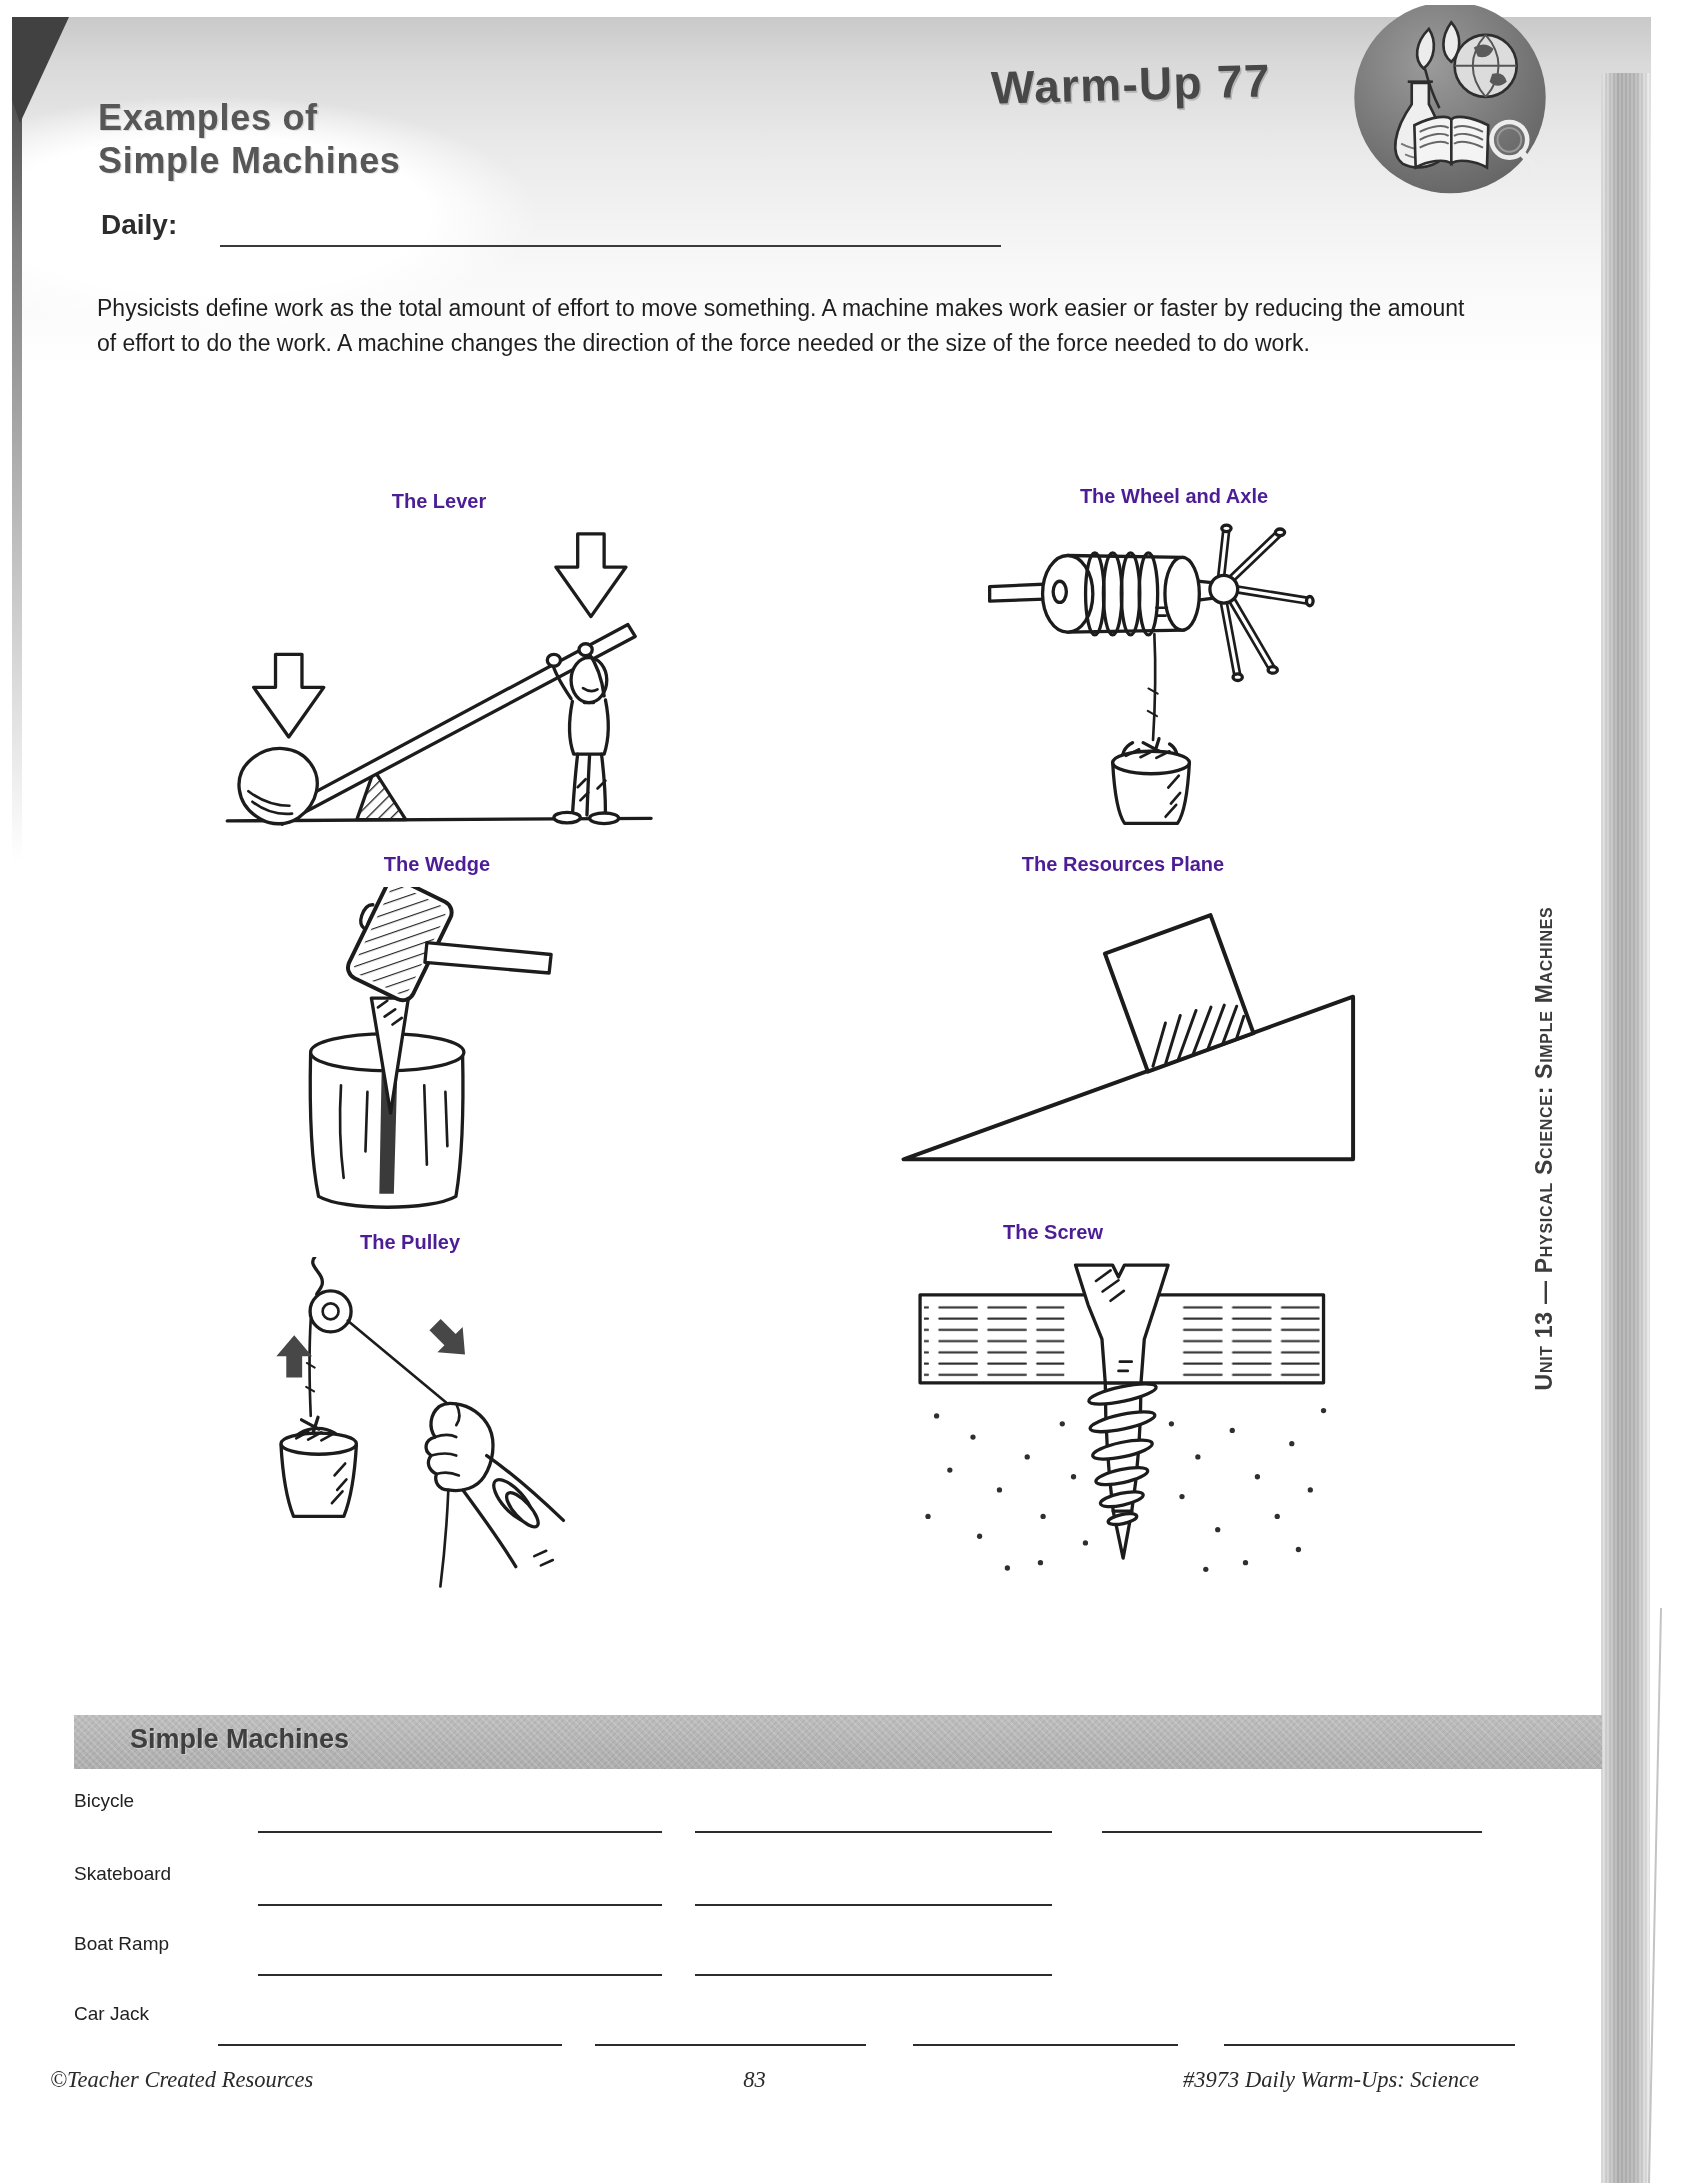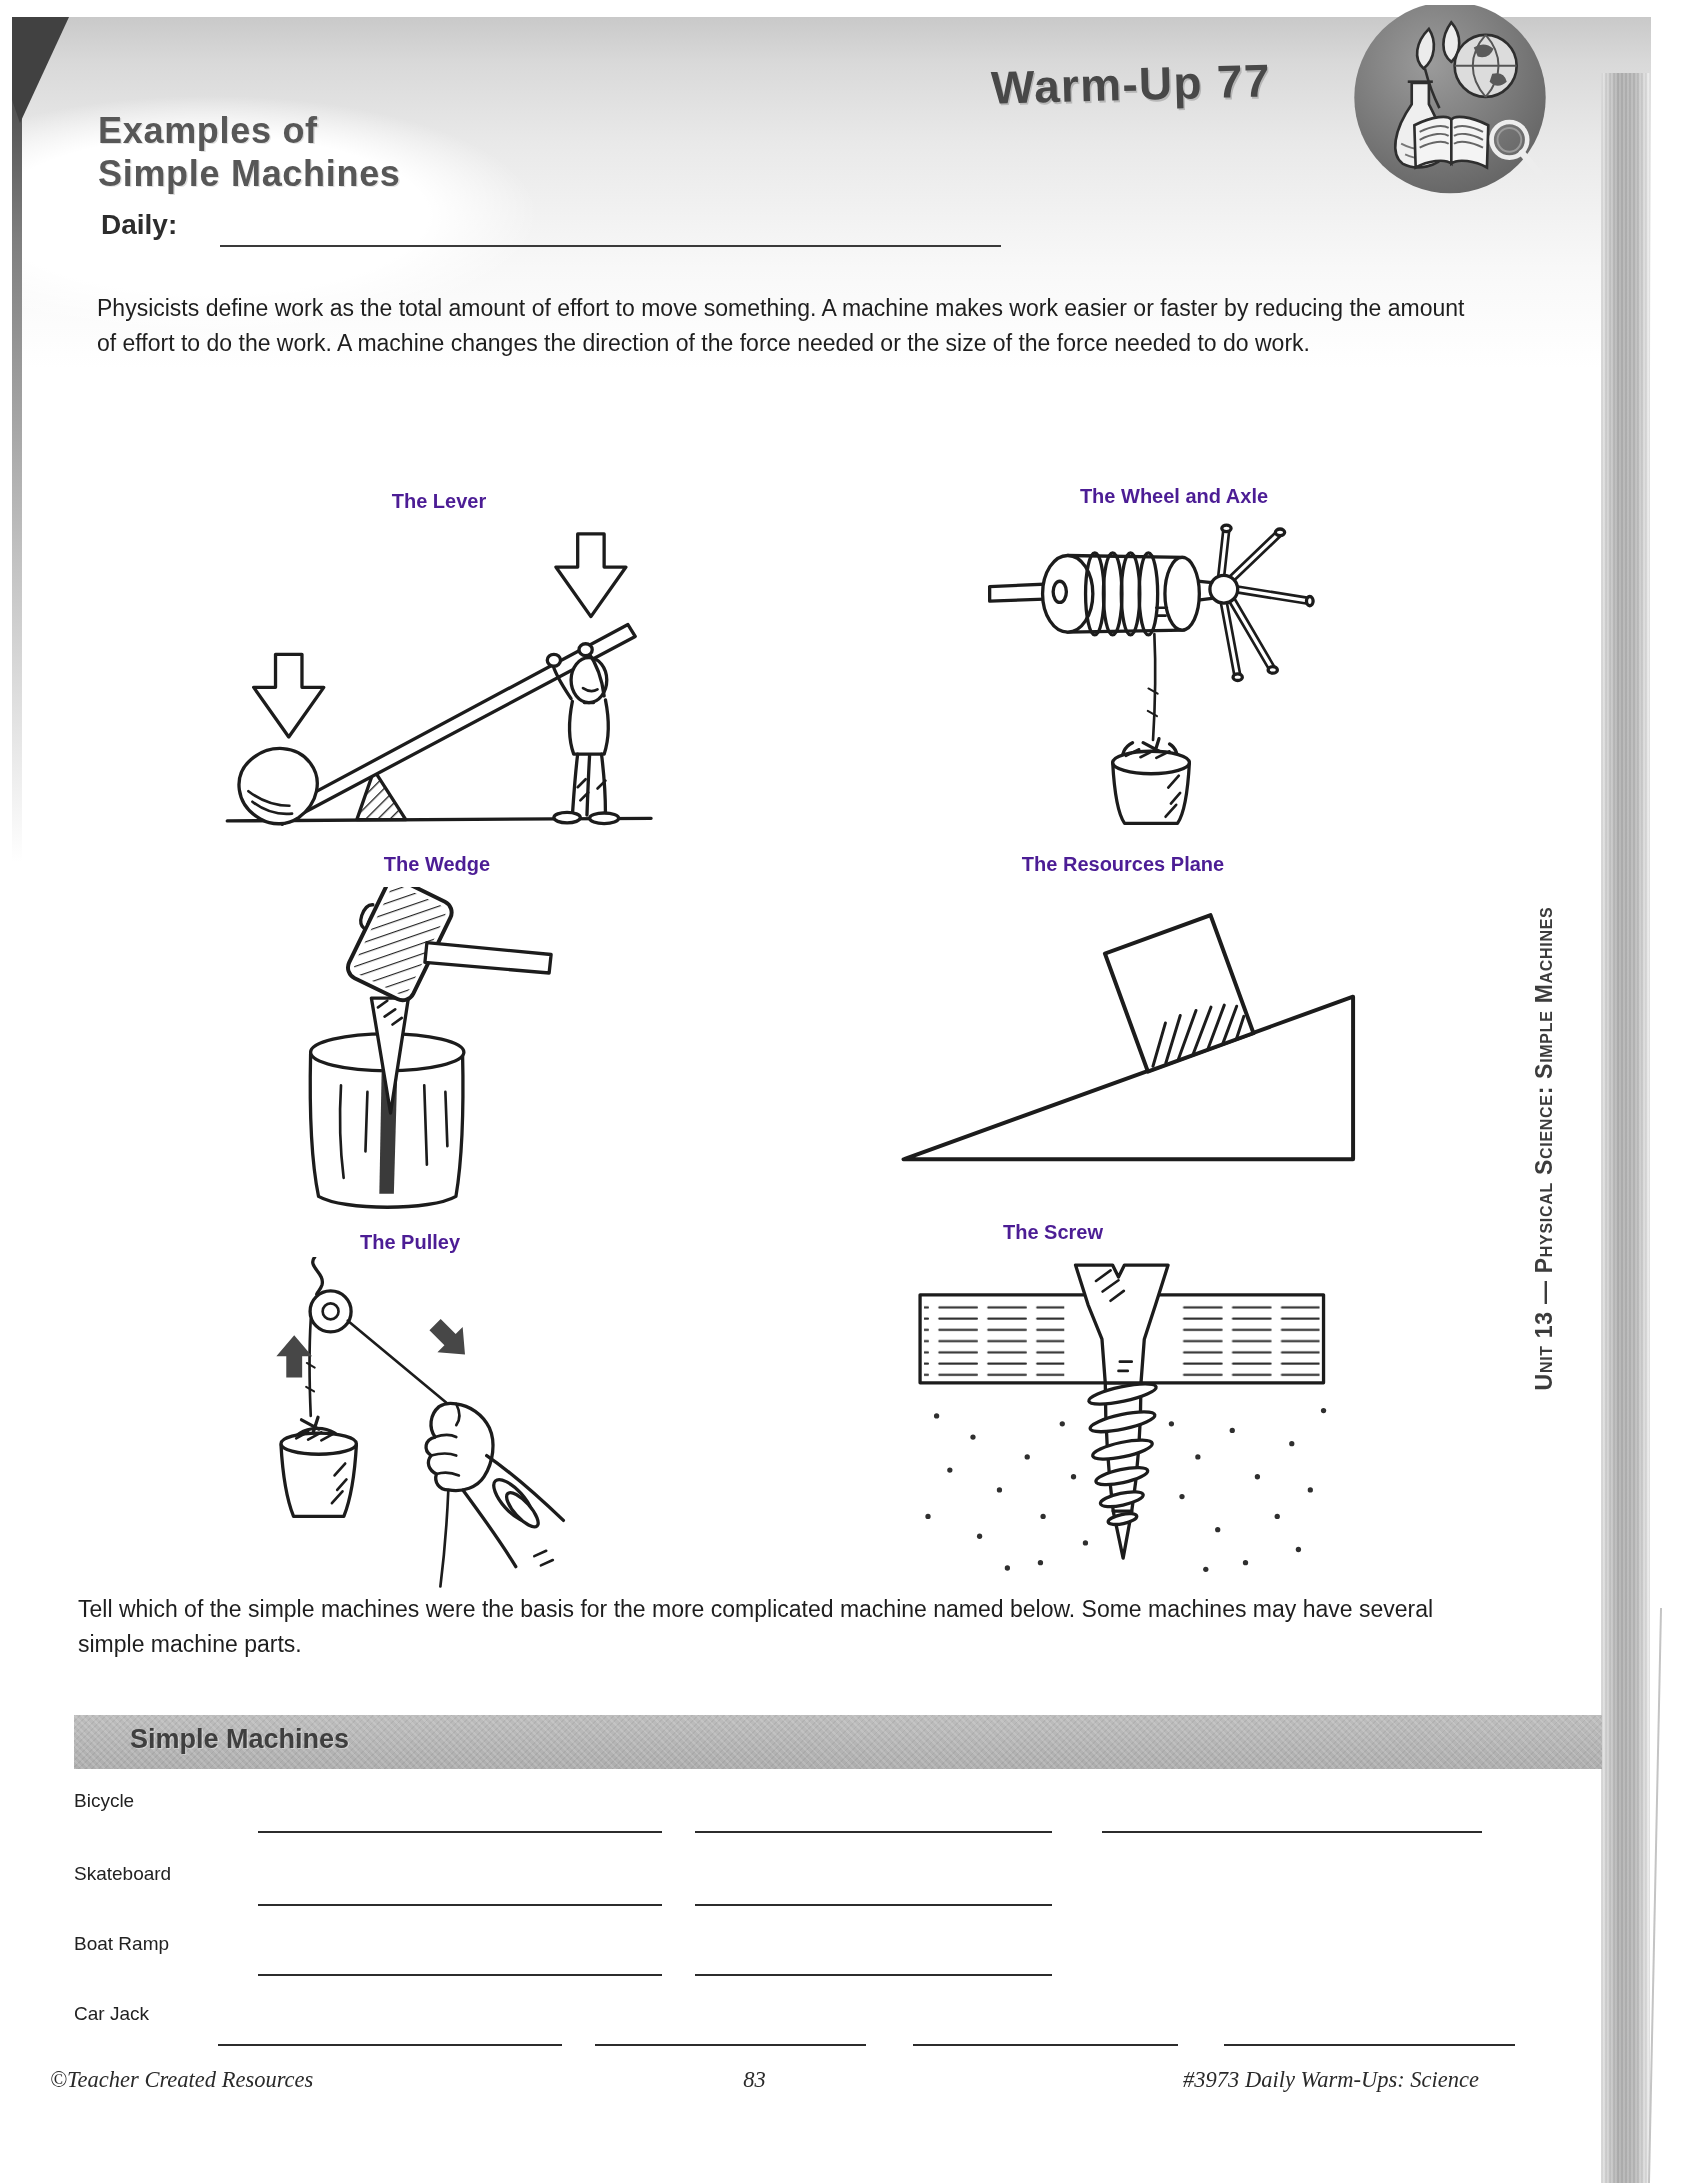--- a/index.html
+++ b/index.html
@@ -14,21 +14,21 @@
   .right-strip{left:1601px;top:73px;width:49px;height:2110px;
     background:
       repeating-linear-gradient(90deg, rgba(0,0,0,0.06) 0 2px, rgba(255,255,255,0.05) 2px 4px),
       linear-gradient(90deg,#e6e6e6,#b4b4b4 35%,#bdbdbd 70%,#efefef);}
   .left-edge{left:12px;top:18.5px;width:10px;height:992px;
     background:linear-gradient(180deg,#353535,#7e7e7e 22%,#c3c3c3 55%,rgba(255,255,255,0) 85%);}
   .corner-fold{left:12px;top:17px;width:57px;height:106px;background:#414141;
     clip-path:polygon(0 0,100% 0,14% 100%,0 78%);}
   
   .title{font-weight:bold;font-size:36px;color:#575757;letter-spacing:0.7px;
-         text-shadow:1.3px 1.3px 0 rgba(0,0,0,0.12);margin-top:13px;}
+         text-shadow:1.3px 1.3px 0 rgba(0,0,0,0.12);}
   .warmup{font-weight:bold;font-size:46px;color:#484848;letter-spacing:1.3px;
           transform:rotate(-1.5deg);text-shadow:1.3px 2px 0 rgba(110,110,110,0.35);}
   .name-label{font-weight:bold;font-size:28px;color:#2d2d2d;}
   .rule{height:0;border-bottom:2.6px solid #3a3a3a;}
   .body-text{font-size:23px;line-height:35px;color:#1e1e1e;}
   .figlabel{font-weight:bold;font-size:20px;color:#4c1d95;white-space:nowrap;transform:translateX(-50%);}
   .sidebar{width:595px;text-align:center;transform:rotate(-90deg);font-weight:bold;
            font-size:23px;letter-spacing:0.7px;color:#3c3c3c;font-variant:small-caps;white-space:nowrap;}
   .bar{left:74px;top:1715px;width:1528px;height:54px;
     background:
@@ -308,21 +308,20 @@
       <circle cx="640" cy="352" r="4"></circle>
         <circle cx="622" cy="442" r="4"></circle>
         <circle cx="542" cy="462" r="4"></circle>
       <circle cx="482" cy="472" r="4"></circle>
         <circle cx="660" cy="232" r="4"></circle>
     </g>
   </svg>
 
   <div class="abs sidebar" style="left:1247px;top:1135px;">Unit 13 — Physical Science: Simple Machines</div>
 
-  <div class="abs body-text" style="left:78px;top:1592px;width:1409px;">Tell which of the simple machines were the basis for the more complicated machine named below.  Some machines may have several simple machine parts.</div>
 
   <div class="abs bar">
     <div class="bar-text">Simple Machines</div>
   </div>
 
   <div class="abs rowlabel" style="left:74px;top:1790px;">Bicycle</div>
   <div class="abs blank" style="left:258px;top:1831px;width:404px;"></div>
   <div class="abs blank" style="left:695px;top:1831px;width:357px;"></div>
   <div class="abs blank" style="left:1102px;top:1831px;width:380px;"></div>
 

